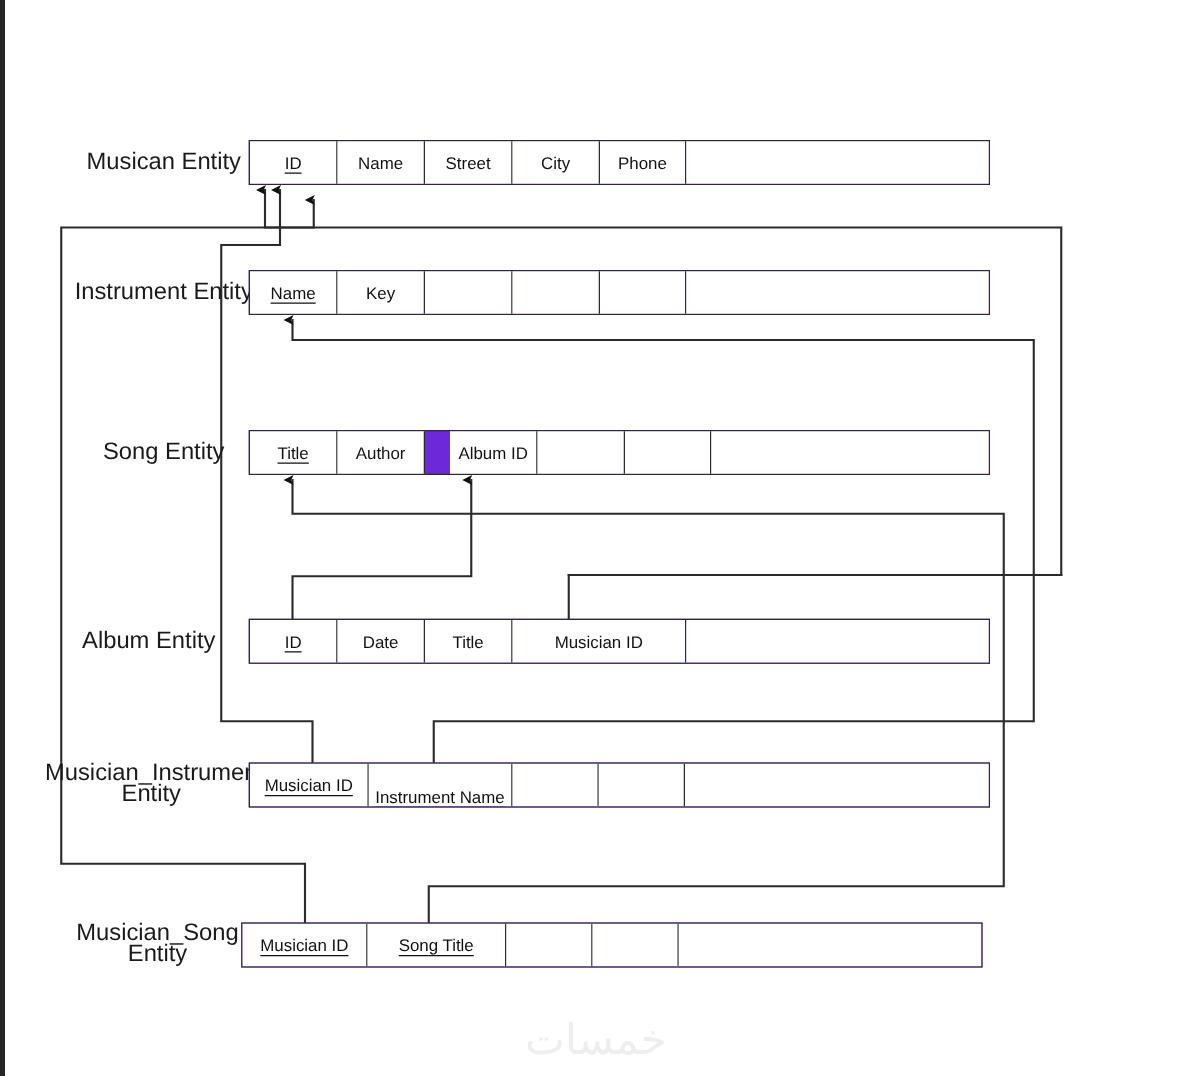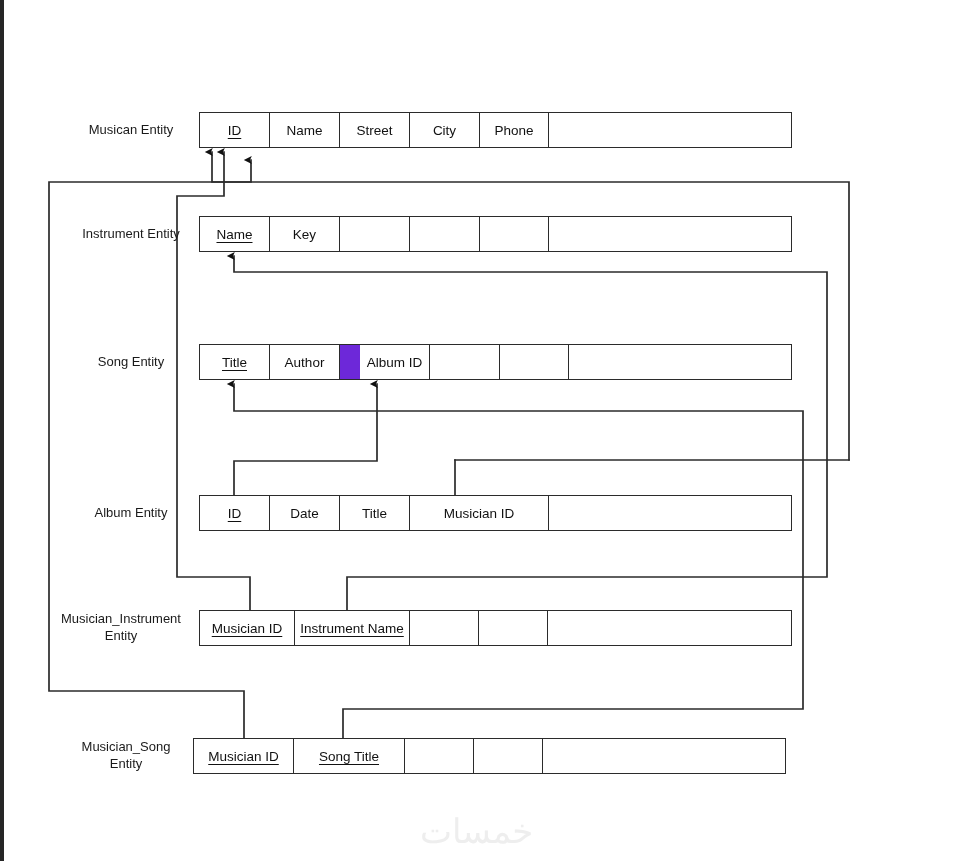--- a/index.html
+++ b/index.html
@@ -28,21 +28,21 @@
   #wire-layer {
     position: absolute;
     left: 0;
     top: 0;
     width: 963px;
     height: 861px;
     pointer-events: none;
   }
   .entity-label {
     position: absolute;
-    font-size: 13px;
+    font-size: 19px;
     color: #1a1a1a;
     text-align: center;
     line-height: 17px;
     white-space: pre-line;
     user-select: none;
   }
   .table {
     position: absolute;
     display: flex;
     border: 1.6px solid #2b2b2b;
@@ -121,21 +121,21 @@
       <path d="M 234,498 L 234,461 L 377,461 L 377,384" marker-end="url(#arrowhead)"></path>
     </g>
   </svg>
 
   <div class="entity-label" style="left:56px; top:121px; width:150px;">Musican Entity</div>
 
   <div class="entity-label" style="left:56px; top:225px; width:150px;">Instrument Entity</div>
 
   <div class="entity-label" style="left:56px; top:353px; width:150px;">Song Entity</div>
 
-  <div class="entity-label" style="left:56px; top:504px; width:150px;">Album Entity</div>
+  <div class="entity-label" style="left:44px; top:504px; width:150px;">Album Entity</div>
 
   <div class="entity-label" style="left:36px; top:610px; width:170px;">Musician_Instrument
 Entity</div>
 
   <div class="entity-label" style="left:46px; top:738px; width:160px;">Musician_Song
 Entity</div>
 
   <div class="table" style="left:199px; top:112px; width:593px;">
     <div class="cell" style="width:70px;">
       <span class="key-text">ID</span>
@@ -214,21 +214,21 @@
     </div>
     <div class="cell" style="flex:1;">
       <span></span>
     </div>
   </div>
 
   <div class="table" style="left:199px; top:610px; width:593px;">
     <div class="cell" style="width:95px;">
       <span class="key-text">Musician ID</span>
     </div>
-    <div class="cell" style="width:115px;">
+    <div class="cell" style="width:115px;align-items:flex-end;">
       <span class="key-text">Instrument Name</span>
     </div>
     <div class="cell" style="width:69px;">
       <span></span>
     </div>
     <div class="cell" style="width:69px;">
       <span></span>
     </div>
     <div class="cell" style="flex:1;">
       <span></span>

